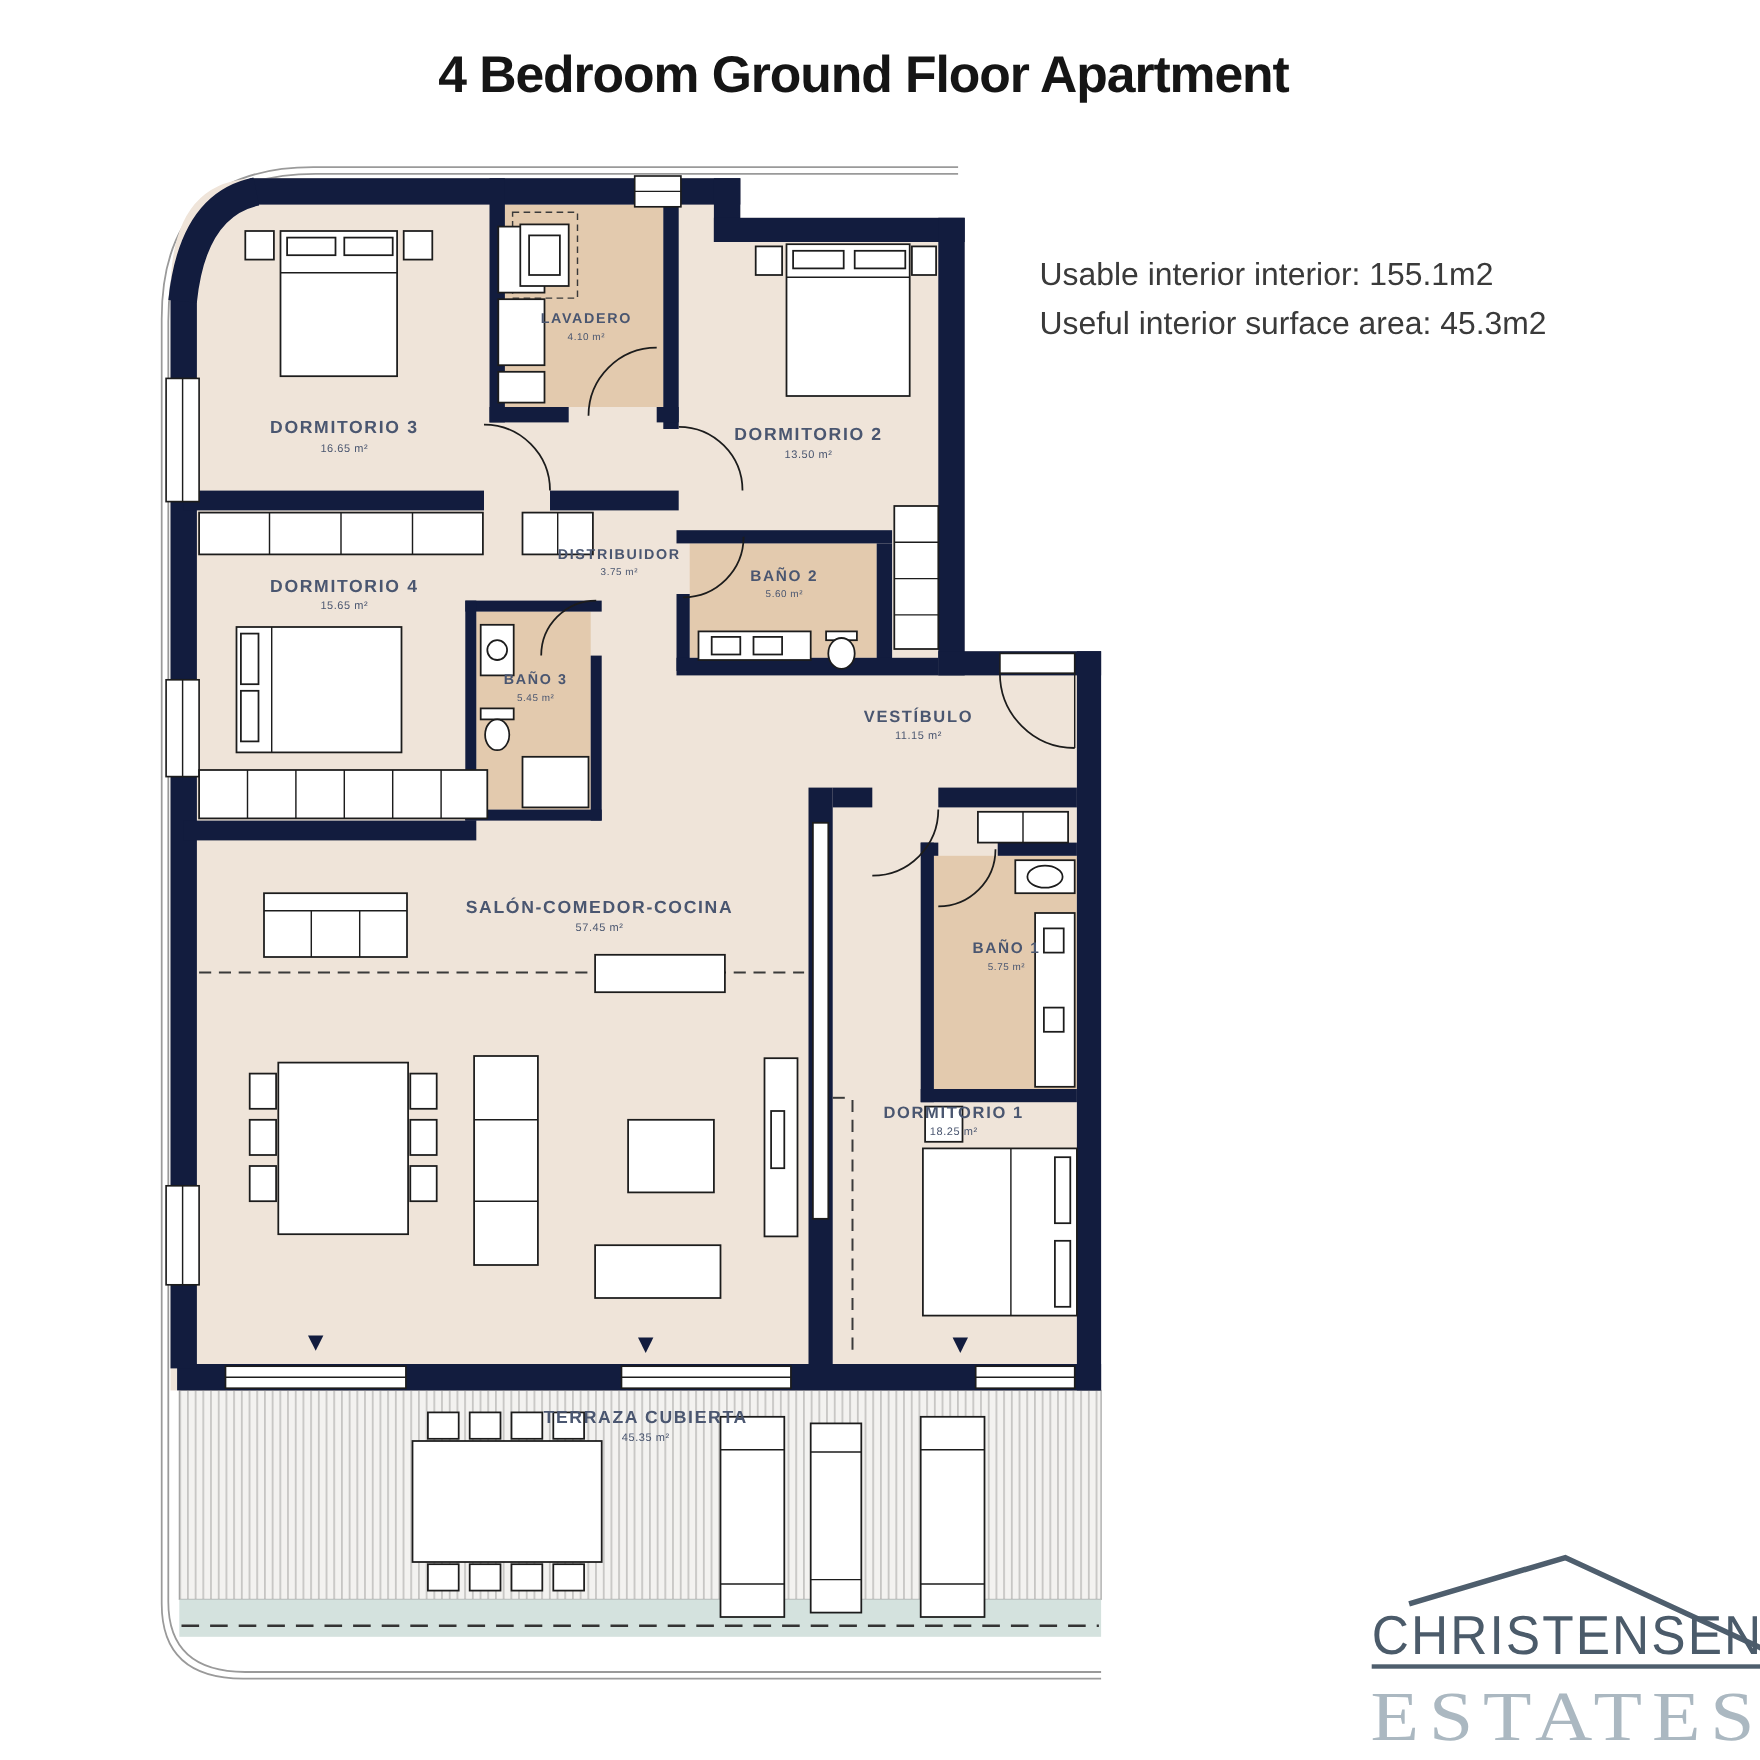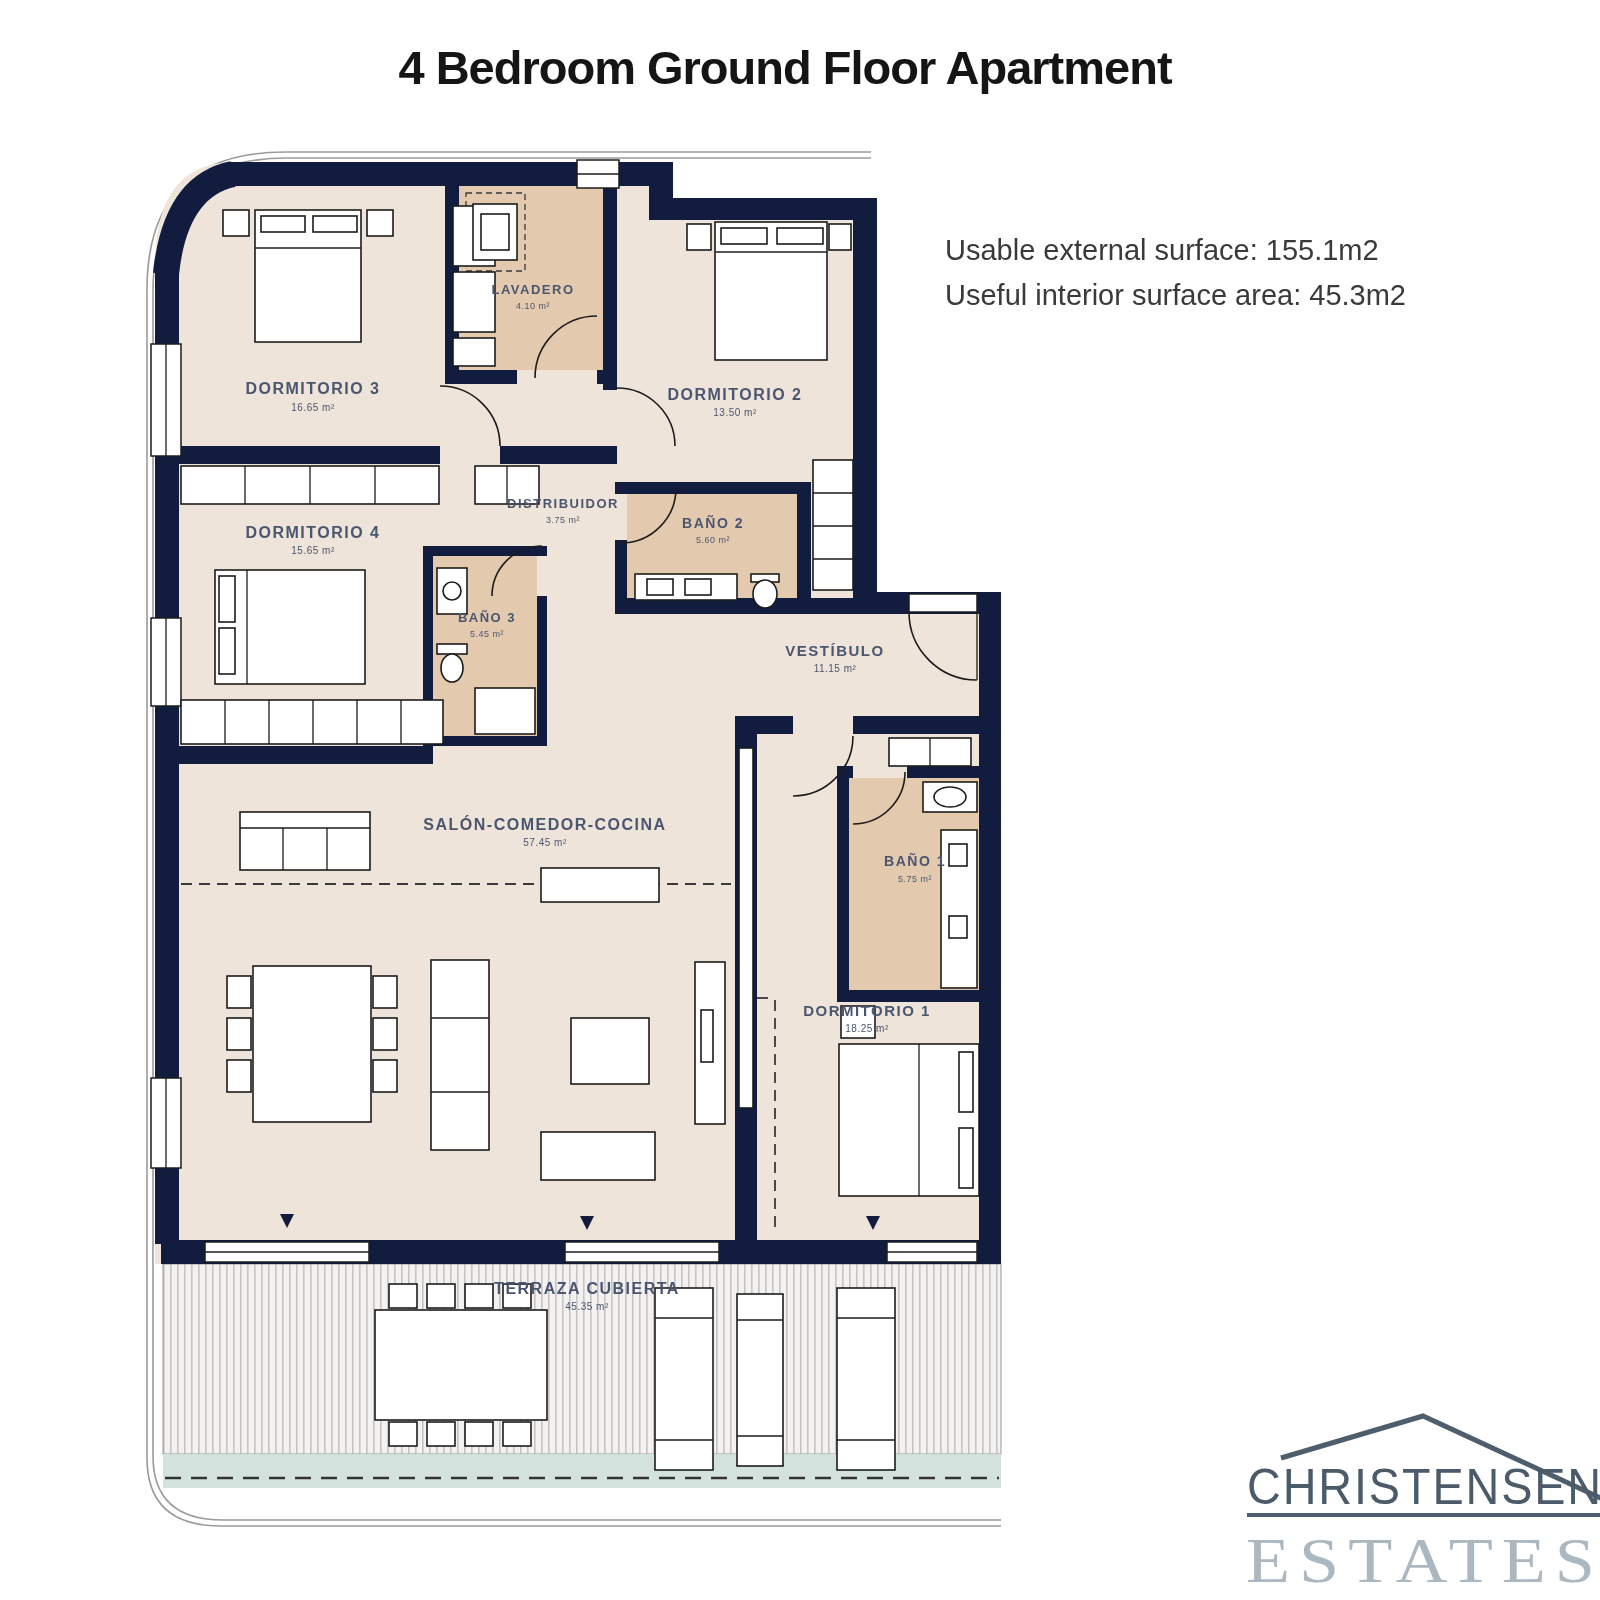--- a/index.html
+++ b/index.html
@@ -26,21 +26,21 @@
   #logo{position:absolute;left:1185px;top:1392px;}
 </style>
 </head>
 <body>
 
 <div id="canvas">
 
   <div id="page-title">4 Bedroom Ground Floor Apartment</div>
 
   <div id="surface-info">
-    <div>Usable external surface: 155.1m2</div>
+    <div>Usable interior interior: 155.1m2</div>
     <div>Useful interior surface area: 45.3m2</div>
   </div>
 
   <svg id="plan" width="880" height="1400" viewBox="0 0 880 1400">
 
     <defs>
       <pattern id="deck" width="7" height="10" patternUnits="userSpaceOnUse">
         <rect width="7" height="10" fill="#f3f2f0"></rect>
         <rect x="0" width="1.6" height="10" fill="#c6c5c3"></rect>
       </pattern>

